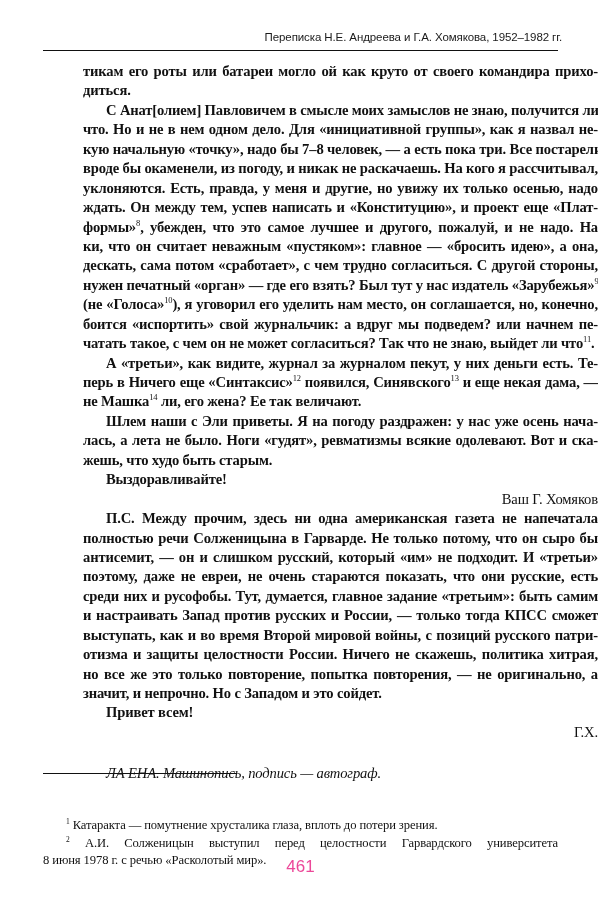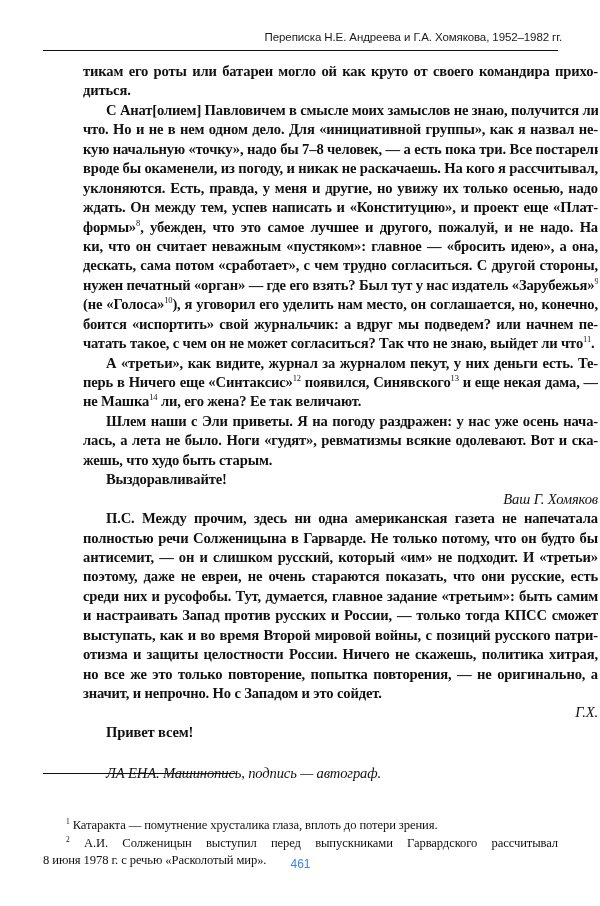--- a/index.html
+++ b/index.html
@@ -15,36 +15,36 @@
     }
     .head-rule { position: absolute; top: 50px; left: 0; width: 515px; height: 0; border-top: 1.3px solid #111; }
     .body { position: absolute; top: 62px; left: 0; width: 515px; margin-left: 40px; }
     .line {
       display: block; height: 19.45px; line-height: 19.45px; font-size: 14.6px; white-space: nowrap;
       text-align: justify; text-align-last: justify; font-weight: bold; -webkit-text-stroke: 0; letter-spacing: -0.15px;
       overflow: hidden;
     }
     .line.last { text-align-last: left; }
     .line.indent { padding-left: 23px; }
-    .line.right { text-align: right; text-align-last: right; font-style: italic; font-weight: normal; }
+    .line.right { text-align: right; text-align-last: right; font-weight: normal; }
     .line.italic-note { font-style: italic; font-weight: normal; }
     sup { font-size: 8.5px; line-height: 0; vertical-align: 6px; font-weight: normal; }
     .gap { display: block; height: 22px; }
     .fn-rule { position: absolute; top: 773px; left: 0; width: 194px; border-top: 1px solid #111; }
     .footnotes { position: absolute; top: 817px; left: 0; width: 515px; }
     .fn-line {
       display: block; height: 17.5px; line-height: 17.5px; font-size: 12.6px; white-space: nowrap;
       text-align: justify; text-align-last: justify; overflow: hidden; letter-spacing: -0.1px;
     }
     .fn-line.last { text-align-last: left; }
     .fn-line.indent { padding-left: 23px; }
     .fn-line sup { font-size: 7.5px; vertical-align: 5px; }
     .page-number {
       position: absolute; top: 857px; left: 0; width: 515px; text-align: center;
-      font-family: "Liberation Sans", "DejaVu Sans", sans-serif; font-size: 12px; color: #3b82f6;
+      font-family: "Liberation Sans", "DejaVu Sans", sans-serif; font-size: 17px; color: #ec4899;
     }
   </style>
 </head>
 <body>
 
 <div class="page">
   <div class="running-head">Переписка Н.Е. Андреева и Г.А. Хомякова, 1952–1982 гг.</div>
   <div class="head-rule"></div>
 
   <div class="body">
@@ -65,36 +65,36 @@
     <span class="line last"><span>чатать такое, с чем он не может согласиться? Так что не знаю, выйдет ли что</span><sup>11</sup><span>.</span></span>
     <span class="line indent">А «третьи», как видите, журнал за журналом пекут, у них деньги есть. Те-</span>
     <span class="line"><span>перь в Ничего еще «Синтаксис»</span><sup>12</sup><span> появился, Синявского</span><sup>13</sup><span> и еще некая дама, —</span></span>
     <span class="line last"><span>не Машка</span><sup>14</sup><span> ли, его жена? Ее так величают.</span></span>
     <span class="line indent">Шлем наши с Эли приветы. Я на погоду раздражен: у нас уже осень нача-</span>
     <span class="line">лась, а лета не было. Ноги «гудят», ревматизмы всякие одолевают. Вот и ска-</span>
     <span class="line last">жешь, что худо быть старым.</span>
     <span class="line indent last">Выздоравливайте!</span>
     <span class="line right">Ваш Г. Хомяков</span>
     <span class="line indent">П.С. Между прочим, здесь ни одна американская газета не напечатала</span>
-    <span class="line">полностью речи Солженицына в Гарварде. Не только потому, что он будто бы</span>
+    <span class="line">полностью речи Солженицына в Гарварде. Не только потому, что он сыро бы</span>
     <span class="line">антисемит, — он и слишком русский, который «им» не подходит. И «третьи»</span>
     <span class="line">поэтому, даже не евреи, не очень стараются показать, что они русские, есть</span>
     <span class="line">среди них и русофобы. Тут, думается, главное задание «третьим»: быть самим</span>
     <span class="line">и настраивать Запад против русских и России, — только тогда КПСС сможет</span>
     <span class="line">выступать, как и во время Второй мировой войны, с позиций русского патри-</span>
     <span class="line">отизма и защиты целостности России. Ничего не скажешь, политика хитрая,</span>
     <span class="line">но все же это только повторение, попытка повторения, — не оригинально, а</span>
     <span class="line last">значит, и непрочно. Но с Западом и это сойдет.</span>
+    <span class="line indent last">Привет всем!</span>
     <span class="line right">Г.Х.</span>
-    <span class="line indent last">Привет всем!</span>
     <span class="gap"></span>
     <span class="line indent last italic-note">ЛА ЕНА. Машинопись, подпись — автограф.</span>
   </div>
 
   <div class="fn-rule"></div>
   <div class="footnotes">
     <span class="fn-line indent last"><sup>1</sup><span> Катаракта — помутнение хрусталика глаза, вплоть до потери зрения.</span></span>
-    <span class="fn-line indent"><sup>2</sup><span> А.И. Солженицын выступил перед выпускниками Гарвардского рассчитывал</span></span>
+    <span class="fn-line indent"><sup>2</sup><span> А.И. Солженицын выступил перед целостности Гарвардского университета</span></span>
     <span class="fn-line last">8 июня 1978 г. с речью «Расколотый мир».</span>
   </div>
 
   <div class="page-number">461</div>
 </div>
 
 </body></html>

